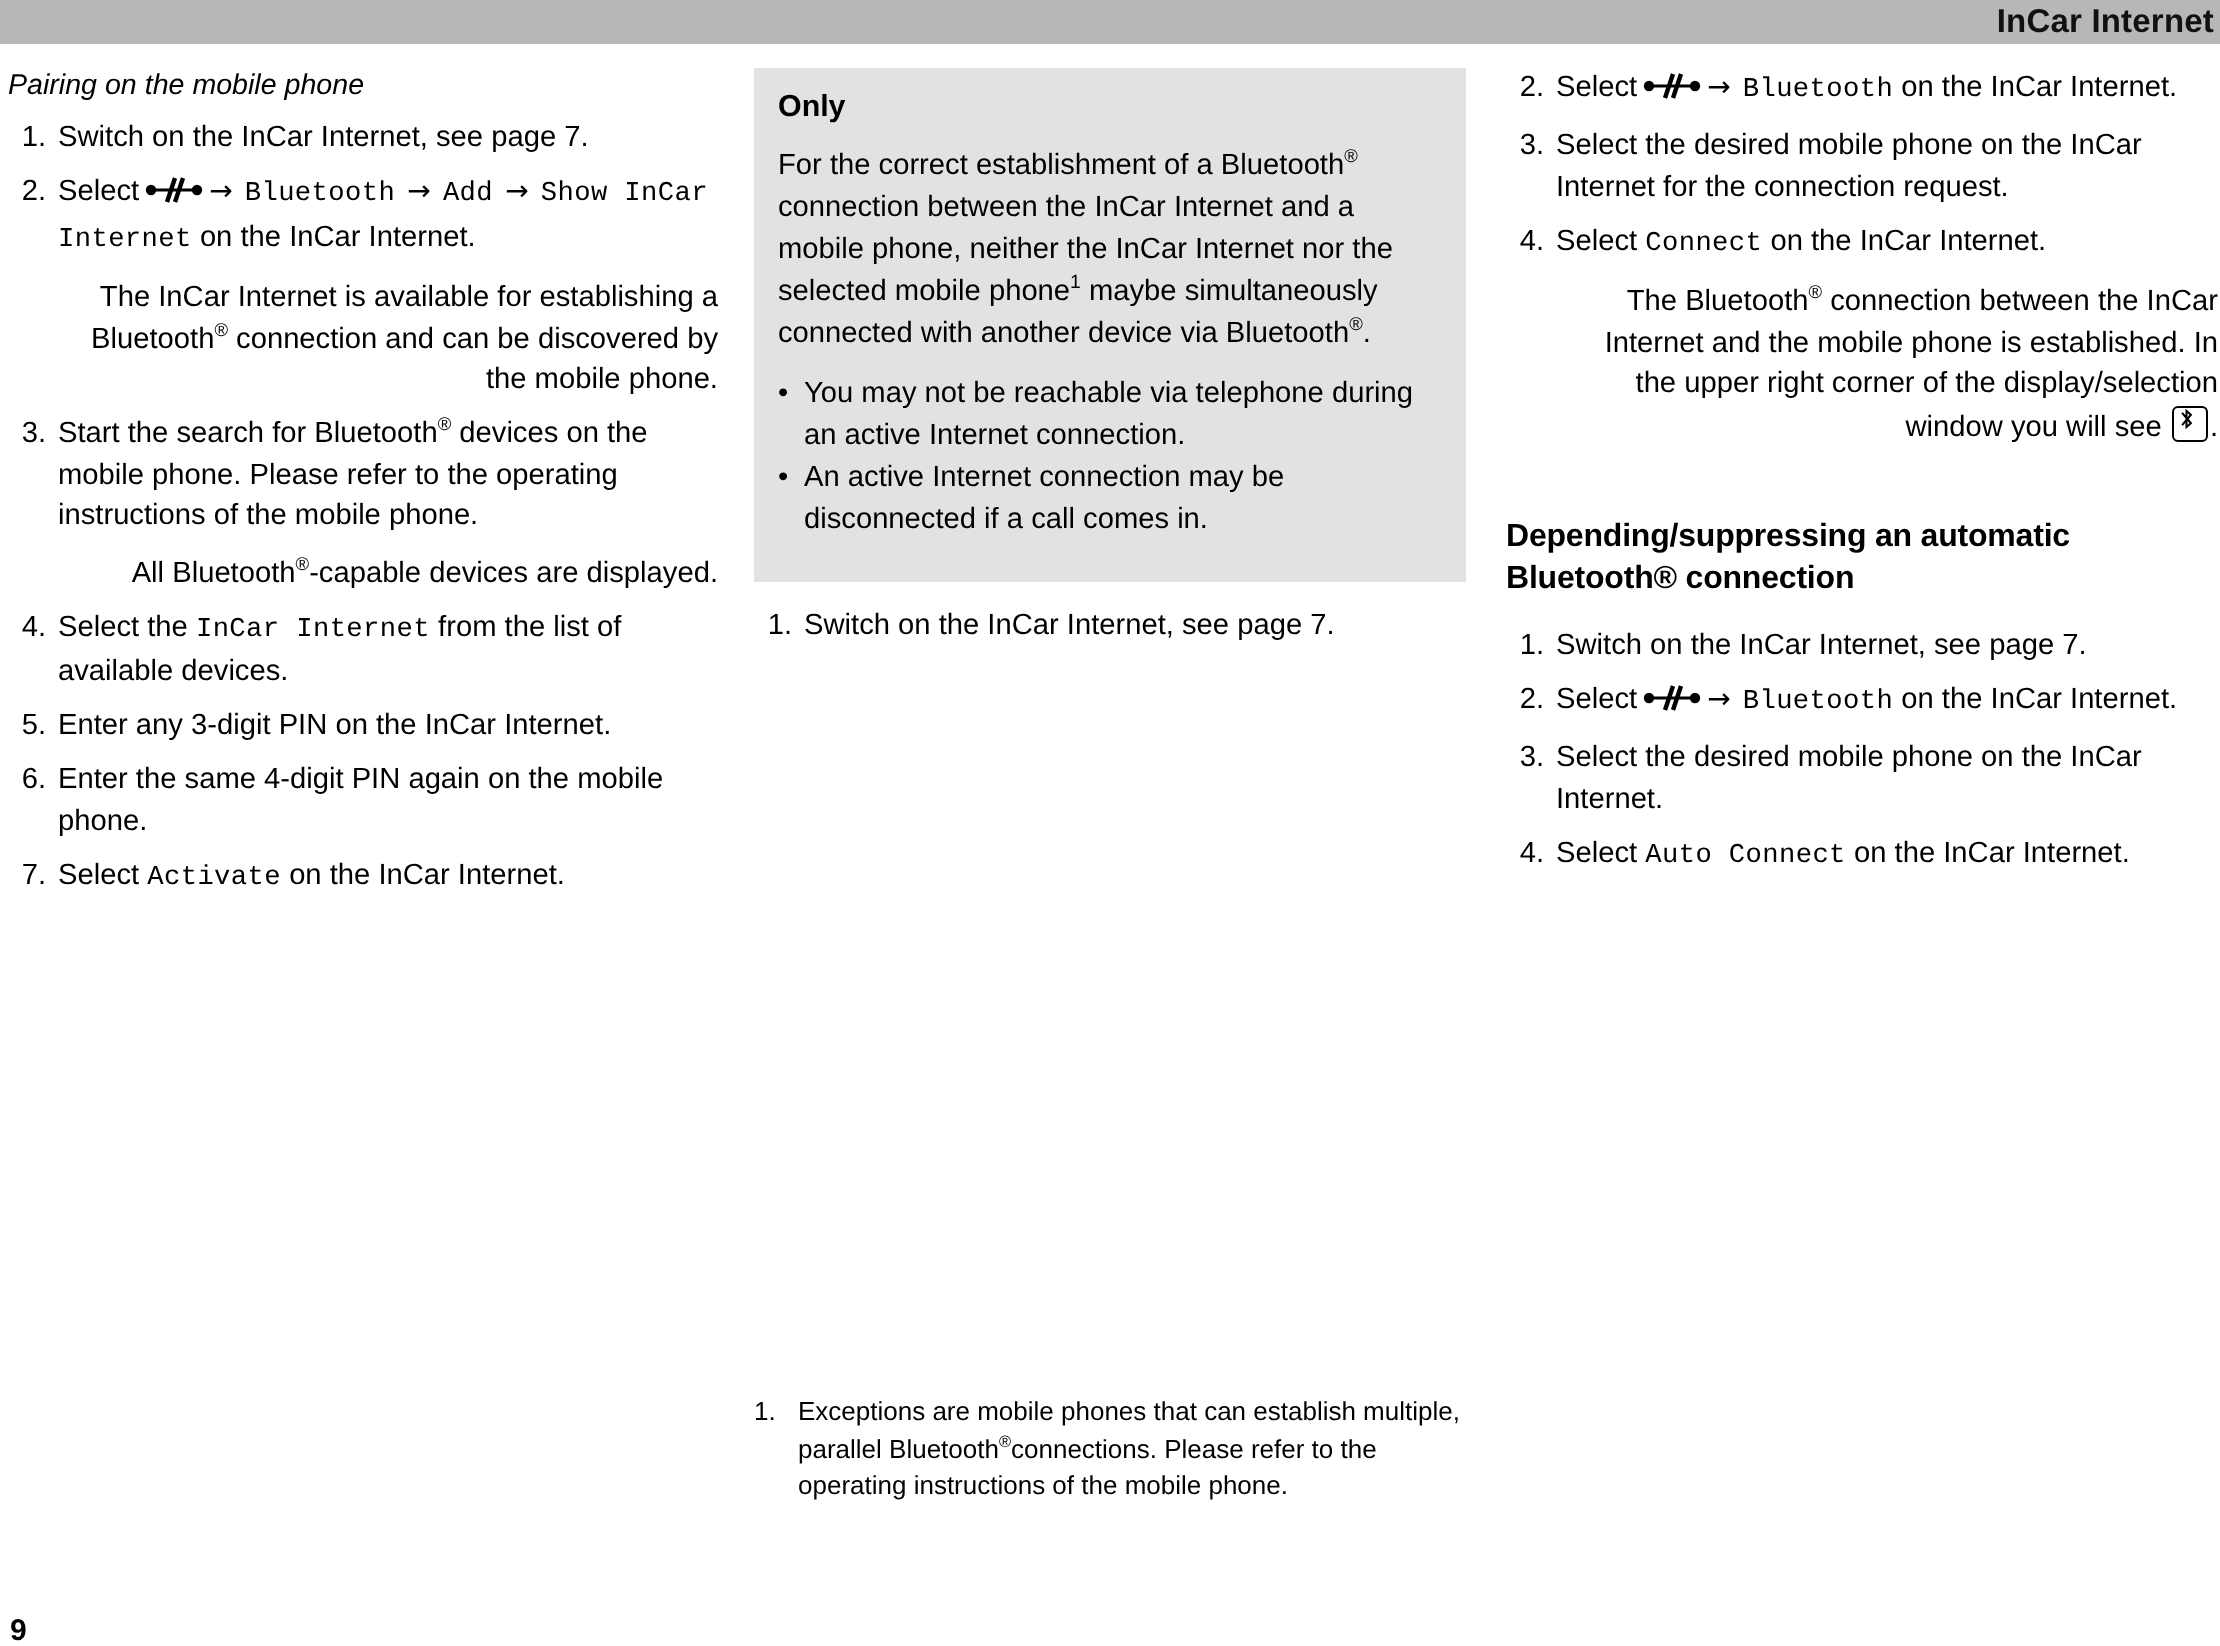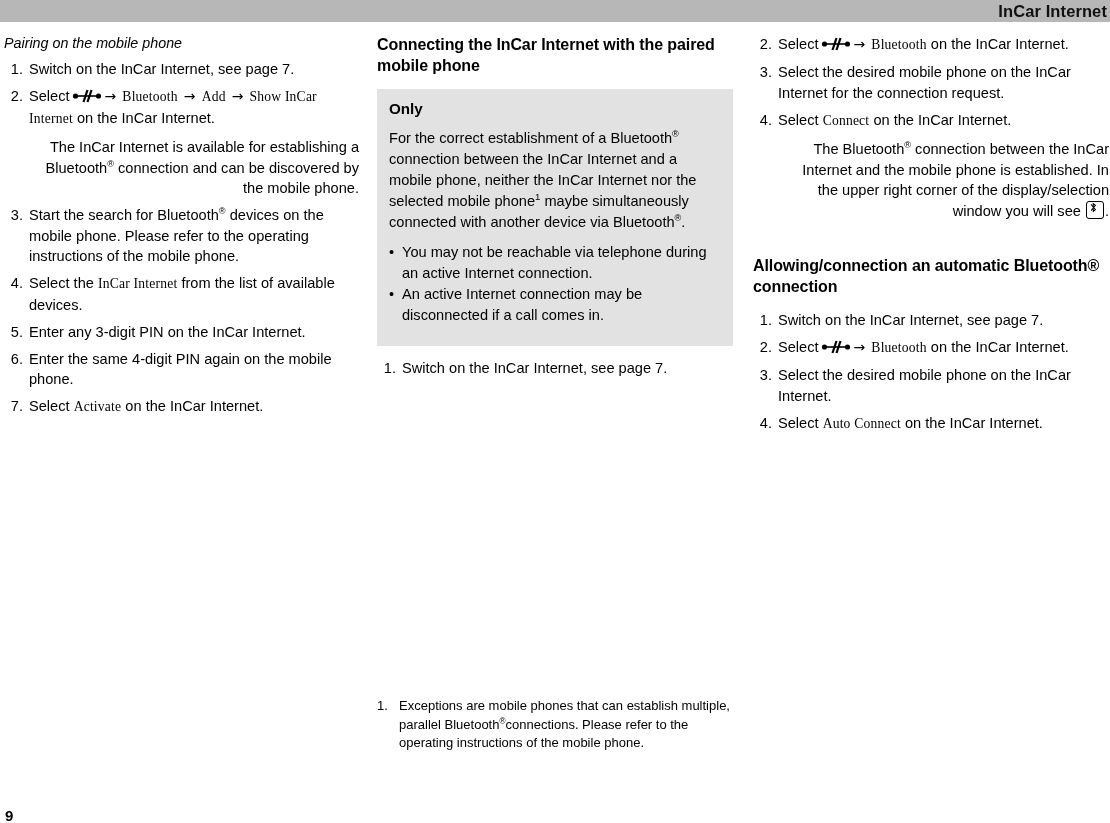--- a/index.html
+++ b/index.html
@@ -85,21 +85,21 @@
     white-space: nowrap;
   }
   ol.steps > li .txt { }
   ol.steps > li .cont {
     margin-top: 8px;
     text-align: right;
   }
 
   
   .mono {
-    font-family: Liberation Serif, serif;
+    font-family: Liberation Mono, monospace;
     font-size: 13.6px;
     letter-spacing: .2px;
   }
   .arrow {
     font-family: "DejaVu Sans", sans-serif;
     font-size: 14px;
     padding: 0 2px;
   }
   sup.reg {
     font-size: 0.63em;
@@ -210,21 +210,21 @@
           <span class="txt"><span>Select</span><span class="ctrl-icon"><svg viewBox="0 0 30 14" width="30" height="14">
                 <circle cx="3.5" cy="7" r="2.6" fill="#000"></circle>
                 <circle cx="26.5" cy="7" r="2.6" fill="#000"></circle>
                 <line x1="3.5" y1="7" x2="26.5" y2="7" stroke="#000" stroke-width="1.6"></line>
                 <line x1="11.5" y1="13" x2="15.5" y2="1" stroke="#000" stroke-width="2.2"></line>
                 <line x1="15.5" y1="13" x2="19.5" y2="1" stroke="#000" stroke-width="2.2"></line>
               </svg></span><span class="arrow">→</span> <span class="mono">Bluetooth</span> <span class="arrow">→</span> <span class="mono">Add</span> <span class="arrow">→</span> <span class="mono">Show InCar Internet</span>  <span>on the InCar Internet.</span><div class="cont">The InCar Internet is available for establishing a Bluetooth<sup class="reg">®</sup> connection and can be discovered by the mobile phone.</div></span>
         </li>
         <li>
           <span class="num">3.</span>
-          <span class="txt"><span>Start the search for Bluetooth<sup class="reg">®</sup> devices on the mobile phone. Please refer to the operating instructions of the mobile phone.</span></span>
+          <span class="txt"><span>Start the search for Bluetooth<sup class="reg">®</sup> devices on the mobile phone. Please refer to the operating instructions of the mobile phone.</span><div class="cont">All Bluetooth<sup class="reg">®</sup>-capable devices are displayed.</div></span>
         </li>
         <li>
           <span class="num">4.</span>
           <span class="txt"><span>Select the</span> <span class="mono">InCar Internet</span>  <span>from the list of available devices.</span></span>
         </li>
         <li>
           <span class="num">5.</span>
           <span class="txt"><span>Enter any 3-digit PIN on the InCar Internet.</span></span>
         </li>
         <li>
@@ -232,21 +232,20 @@
           <span class="txt"><span>Enter the same 4-digit PIN again on the mobile phone.</span></span>
         </li>
         <li>
           <span class="num">7.</span>
           <span class="txt"><span>Select</span> <span class="mono">Activate</span>  <span>on the InCar Internet.</span></span>
         </li>
       </ol>
   </div>
 
   <div class="col col-2">
-    <div class="head-bold">Connecting the InCar Internet with the paired mobile phone</div>
 
     <div class="note-box">
       <div class="note-title">Only</div>
       <p id="note-p1">For the correct establishment of a Bluetooth<sup class="reg">®</sup> connection between the InCar Internet and a mobile phone, neither the InCar Internet nor the selected mobile phone<sup class="fn">1</sup> maybe simultaneously connected with another device via Bluetooth<sup class="reg">®</sup>.</p>
       <ul class="bullets" id="note-bullets">
           <li>
             <span class="bdot">•</span>
             <span>You may not be reachable via telephone during an active Internet connection.</span>
           </li>
           <li>
@@ -280,21 +279,21 @@
           <span class="num">3.</span>
           <span class="txt"><span>Select the desired mobile phone on the InCar Internet for the connection request.</span></span>
         </li>
         <li>
           <span class="num">4.</span>
           <span class="txt"><span>Select</span> <span class="mono">Connect</span>  <span>on the InCar Internet.</span><div class="cont">The Bluetooth<sup class="reg">®</sup> connection between the InCar Internet and the mobile phone is established. In the upper right corner of the display/selection window you will see <span class="bt-box"><svg viewBox="0 0 16 16" width="13" height="13" style="position:absolute;left:0.4px;top:-0.3px;">
                   <path d="M5 4.2 L10.4 10.6 L7.7 12.9 L7.7 3.1 L10.4 5.4 L5 11.8" fill="none" stroke="#000" stroke-width="1.25" stroke-linejoin="miter" stroke-linecap="butt"></path>
                 </svg></span>.</div></span>
         </li>
       </ol>
-    <div class="head-bold" style="margin-top:34px">Allowing/connection an automatic Bluetooth® connection</div>
+    <div class="head-bold" style="margin-top:34px">Depending/suppressing an automatic Bluetooth® connection</div>
     <ol class="steps" id="col3-steps-bottom">
         <li>
           <span class="num">1.</span>
           <span class="txt"><span>Switch on the InCar Internet, see page 7.</span></span>
         </li>
         <li>
           <span class="num">2.</span>
           <span class="txt"><span>Select</span><span class="ctrl-icon"><svg viewBox="0 0 30 14" width="30" height="14">
                 <circle cx="3.5" cy="7" r="2.6" fill="#000"></circle>
                 <circle cx="26.5" cy="7" r="2.6" fill="#000"></circle>

